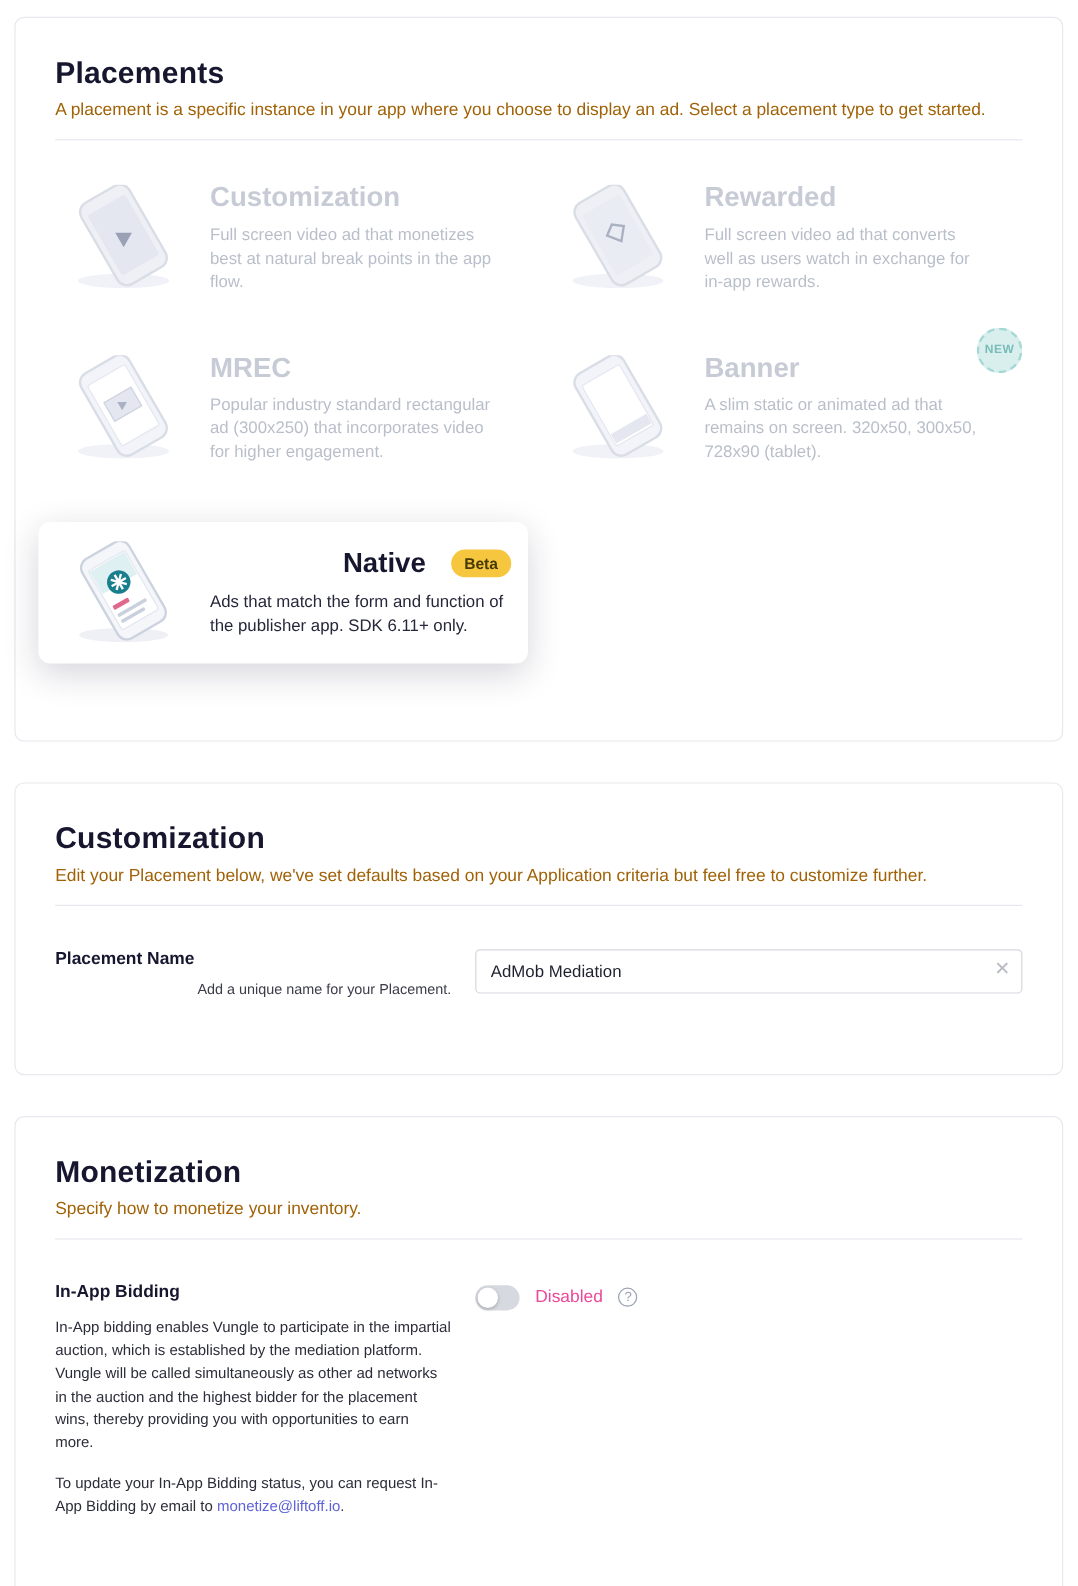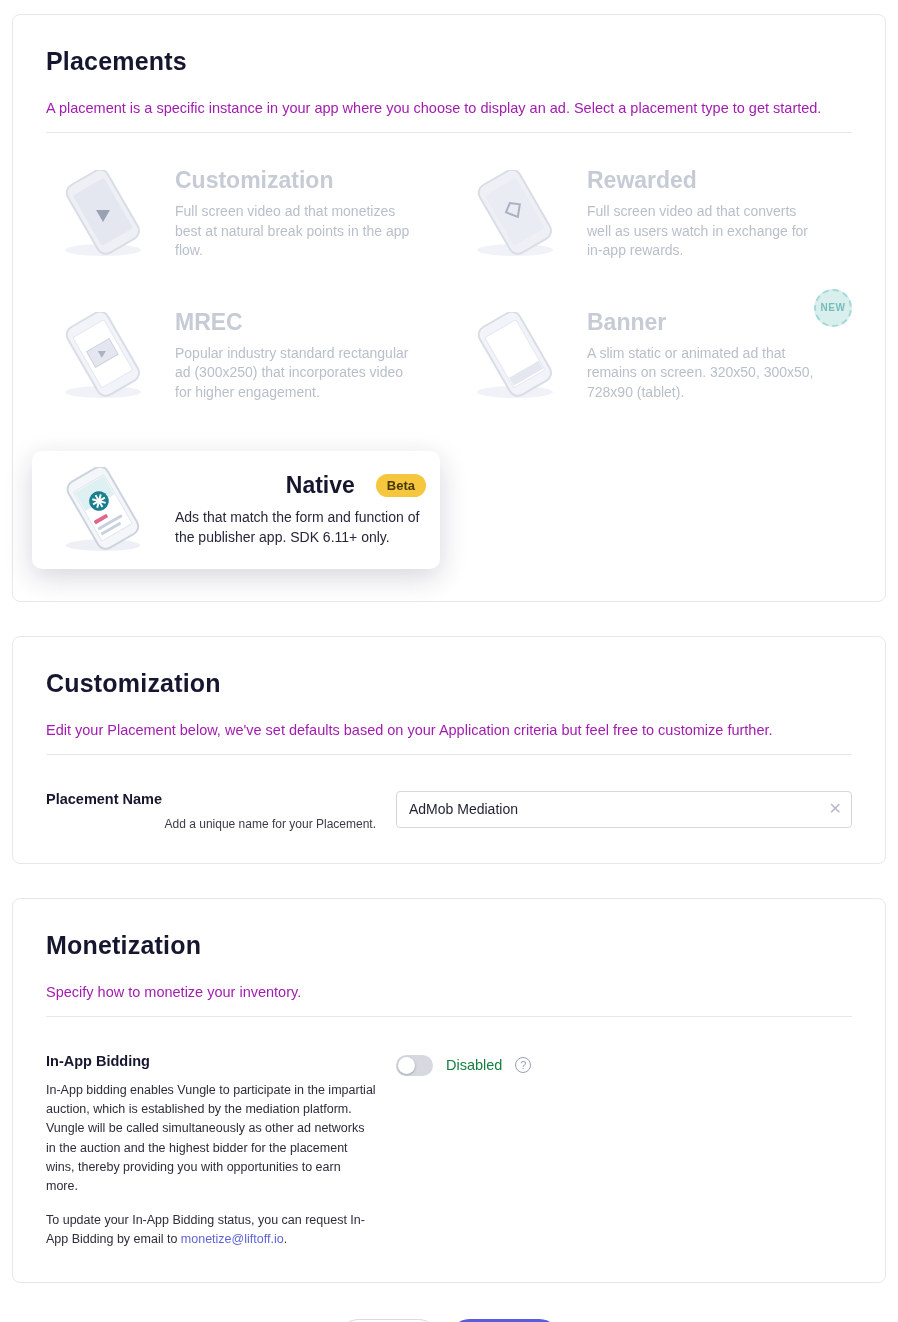--- a/index.html
+++ b/index.html
@@ -12,32 +12,32 @@
   .page {
     padding: 14px 12px 30px 12px;
     display: flex;
     flex-direction: column;
     gap: 34px;
   }
   .card {
     border: 1px solid #e7e8ee;
     border-radius: 8px;
     background: #ffffff;
-    padding: 32px 33px 32px 33px;
+    padding: 32px 33px 64px 33px;
   }
   .card-title {
     font-size: 25px;
     font-weight: 700;
     color: #16172f;
     letter-spacing: 0.2px;
   }
   .card-subtitle {
-    margin-top: 24px;
+    margin-top: 8px;
     font-size: 14.5px;
-    color: #a21caf;
+    color: #a16207;
   }
   .divider {
     margin-top: 16px;
     border: none;
     border-top: 1px solid #e7e8ee;
     height: 0;
   }
 
   
   .placement-grid {
@@ -197,21 +197,21 @@
   .toggle .knob {
     position: absolute;
     top: 2px;
     left: 2px;
     width: 17px;
     height: 17px;
     border-radius: 50%;
     background: #ffffff;
     box-shadow: 0 1px 3px rgba(0,0,0,0.25);
   }
-  .toggle-status { font-size: 14.5px; color: #15803d; }
+  .toggle-status { font-size: 14.5px; color: #ec4899; }
   .help-icon {
     width: 16px;
     height: 16px;
     border-radius: 50%;
     border: 1px solid #98a1b5;
     color: #98a1b5;
     font-size: 11px;
     display: flex;
     align-items: center;
     justify-content: center;

